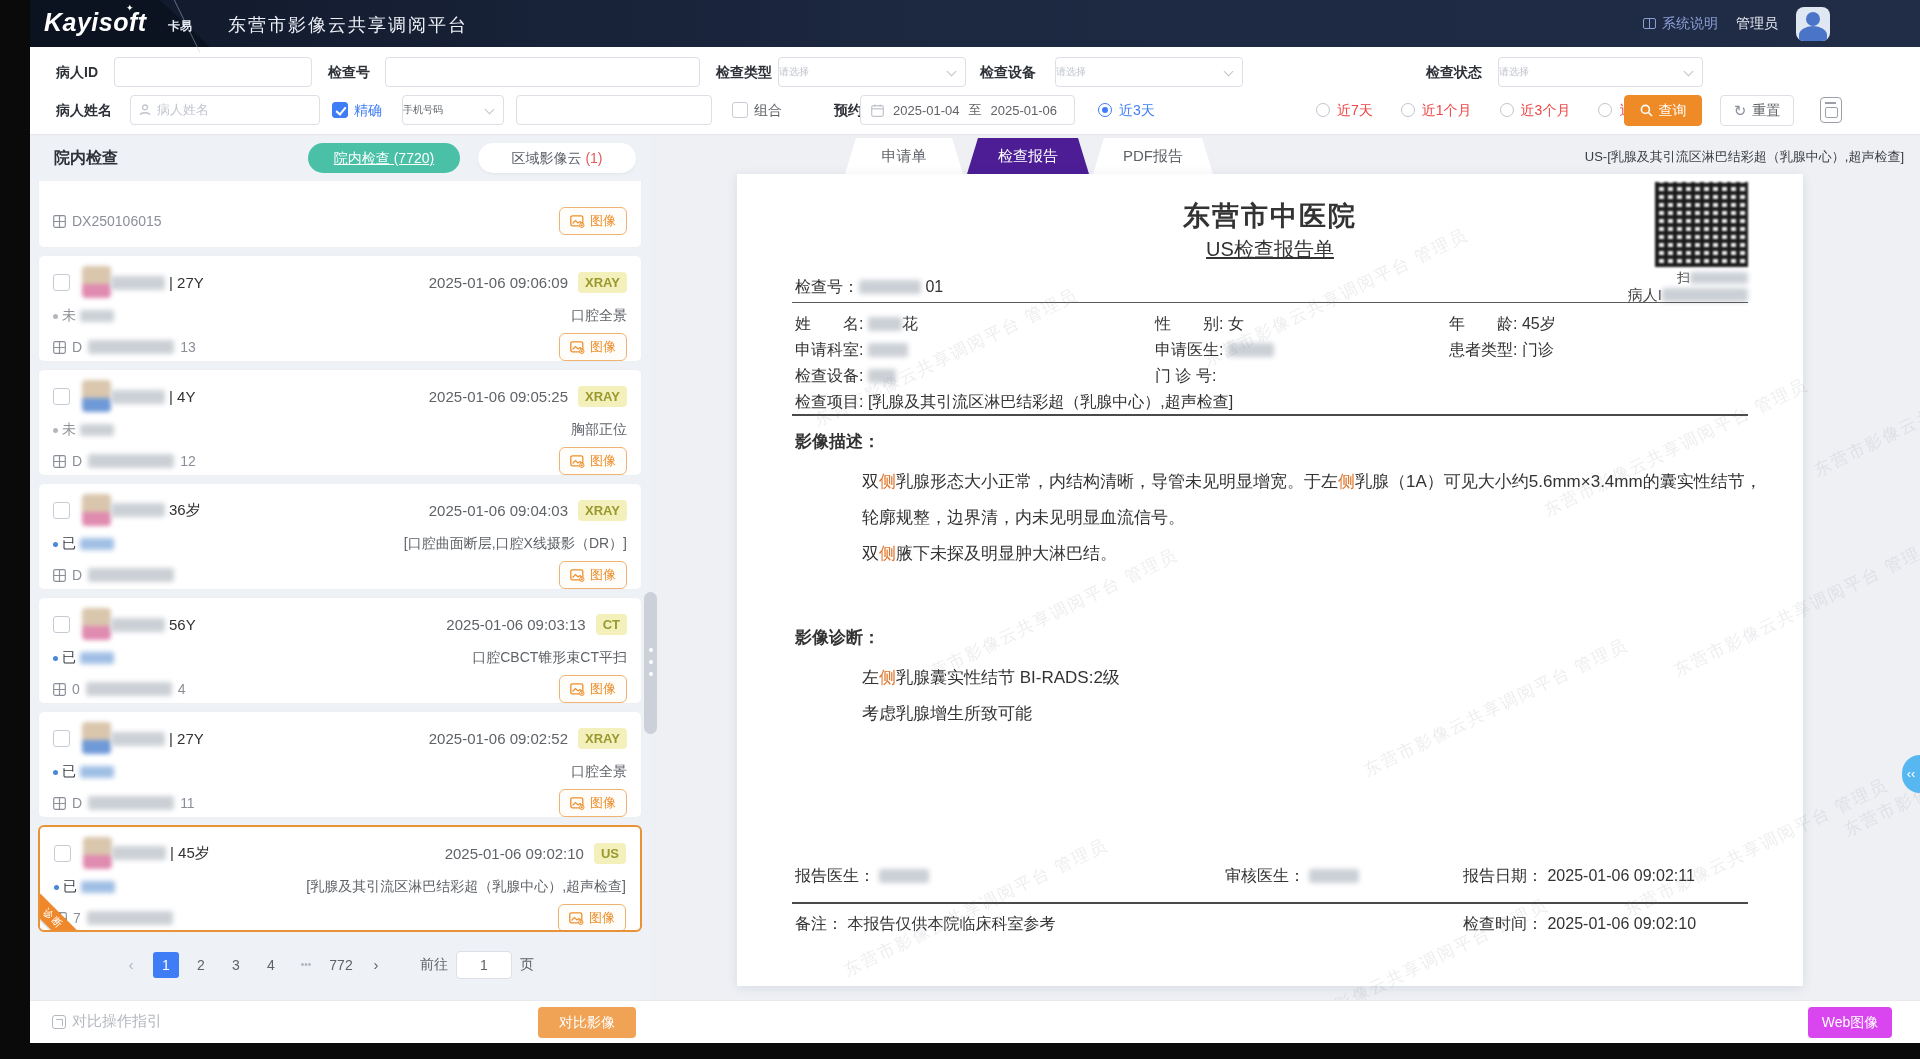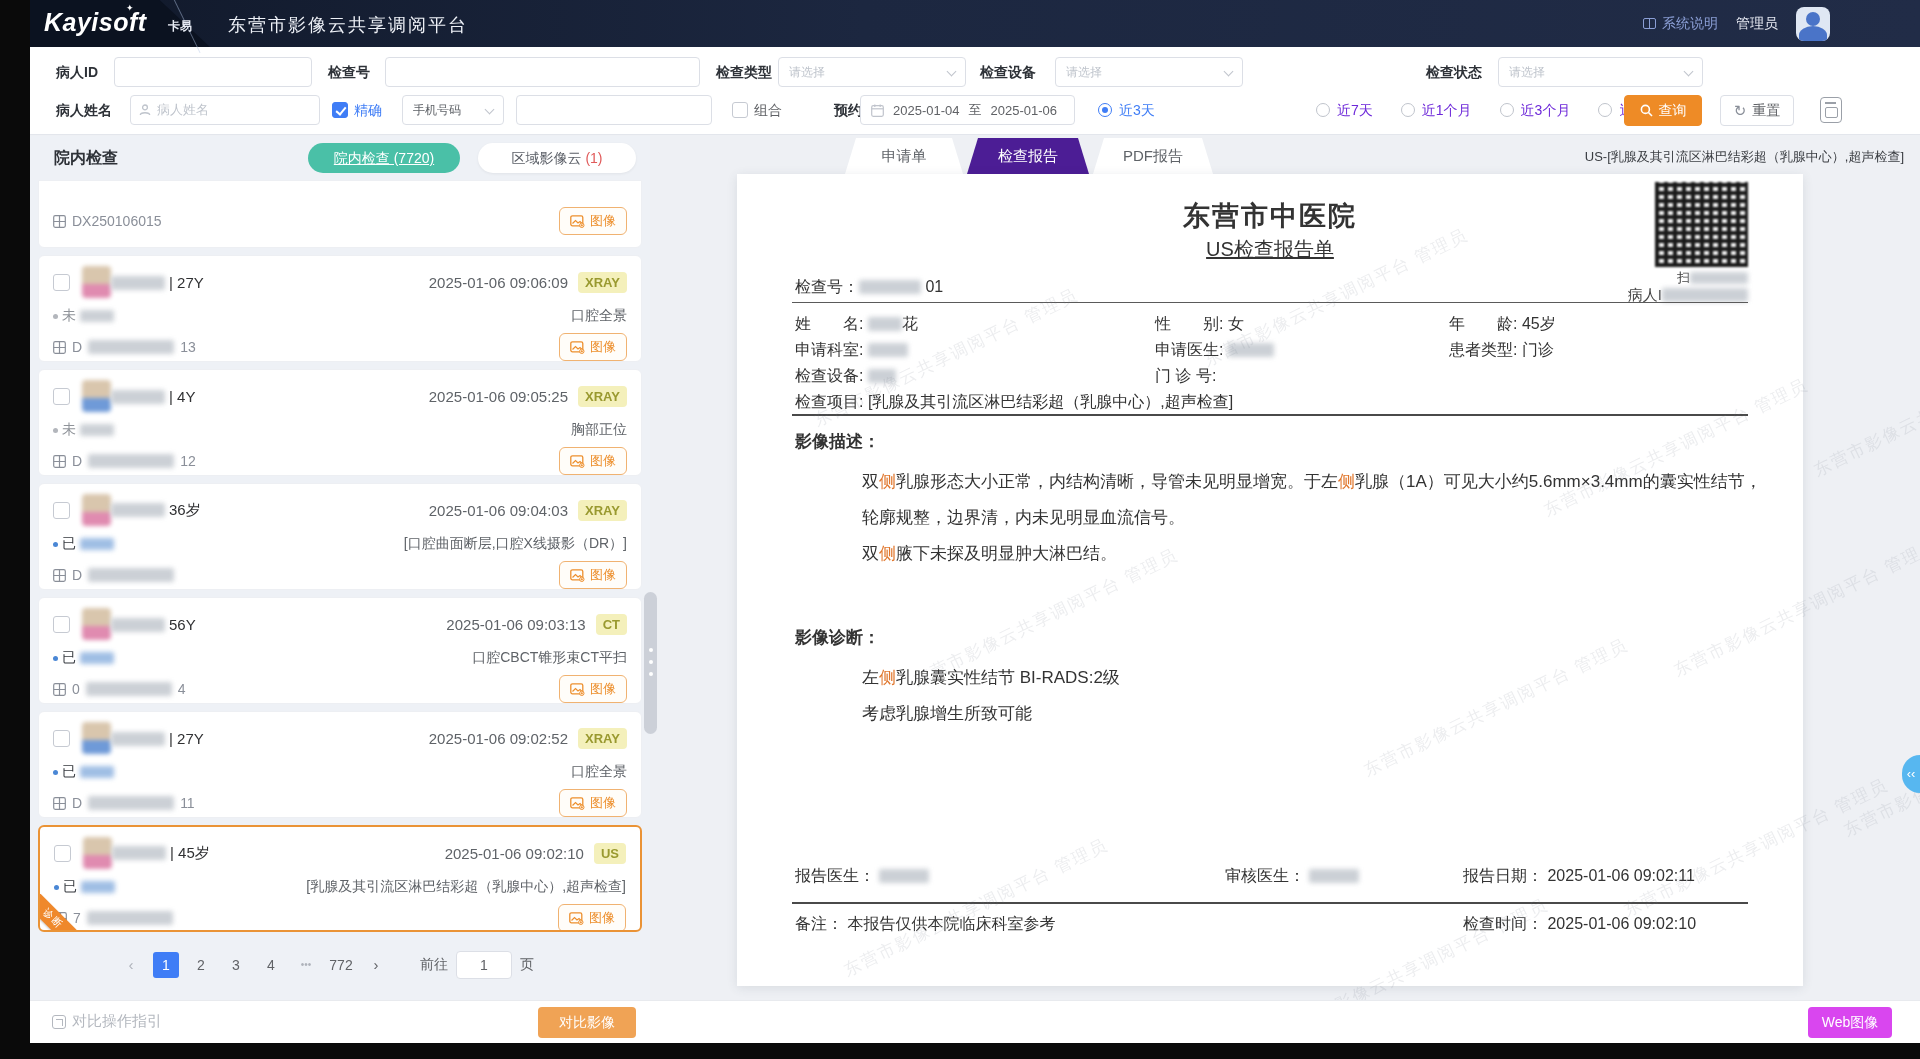--- a/index.html
+++ b/index.html
@@ -30,38 +30,38 @@
   .nav-user { color:#e6e9f2; font-size:14px; }
   .nav-avatar { width:34px; height:34px; border-radius:8px; background:#dfe7f3; position:relative; overflow:hidden; }
   .nav-avatar .head{ position:absolute; left:10px; top:5px; width:14px; height:14px; border-radius:50%; background:#4a74c8; }
   .nav-avatar .body{ position:absolute; left:3px; top:19px; width:28px; height:18px; border-radius:50% 50% 0 0; background:#4a74c8; }
 
   
   .filters { position:absolute; left:30px; top:47px; width:1890px; height:88px; background:#fff;
     border-bottom:1px solid #e3e6ec; z-index:10; }
   .f-lbl { position:absolute; font-size:14px; font-weight:bold; color:#2e3238; line-height:30px; }
   .f-inp, .f-sel { position:absolute; height:30px; border:1px solid #dcdfe6; border-radius:4px; background:#fff; }
-  .f-sel { color:#bfc4cc; font-size:12px; line-height:28px; padding:0 10px; }
+  .f-sel { color:#bfc4cc; font-size:10px; line-height:28px; padding:0 0; }
   .chev { position:absolute; right:10px; top:10px; width:7px; height:7px; border-right:1.5px solid #c0c4cc;
     border-bottom:1.5px solid #c0c4cc; transform:rotate(45deg); }
   .row1 { top:10px; } .row2 { top:48px; }
   .name-inp { display:flex; align-items:center; gap:6px; padding:0 8px; color:#bfc4cc; font-size:13px; }
   .cbx { position:absolute; width:16px; height:16px; border-radius:3px; border:1px solid #c6cad2; background:#fff; }
   .cbx.on { background:#3f7df6; border-color:#3f7df6; }
   .cbx.on::after{ content:""; position:absolute; left:4.5px; top:1.5px; width:4px; height:8px;
     border-right:2px solid #fff; border-bottom:2px solid #fff; transform:rotate(40deg); }
   .cbx-lbl { position:absolute; font-size:14px; color:#606266; line-height:18px; }
   .cbx-lbl.blue { color:#3f7df6; }
   .datebox { position:absolute; height:30px; border:1px solid #dcdfe6; border-radius:4px; background:#fff;
     display:flex; align-items:center; gap:9px; padding:0 10px; font-size:13px; color:#606266; }
   .radio { display:inline-block; width:14px; height:14px; border-radius:50%; border:1px solid #c0c4cc;
     vertical-align:-2px; margin-right:7px; position:relative; background:#fff; }
   .radio.on { border-color:#3f7df6; }
   .radio.on::after{ content:""; position:absolute; left:3px; top:3px; width:6px; height:6px; border-radius:50%; background:#3f7df6; }
-  .qr-item { position:absolute; font-size:14px; color:#6d28d9; line-height:30px; white-space:nowrap; }
+  .qr-item { position:absolute; font-size:14px; color:#ef4444; line-height:30px; white-space:nowrap; }
   .qr-item.sel { color:#3f7df6; }
   .btn { position:absolute; height:31px; border-radius:4px; font-size:14px; text-align:center;
     display:flex; align-items:center; justify-content:center; gap:6px; cursor:pointer; }
   .btn-search { background:#ee8b26; color:#fff; border:1px solid #ee8b26; }
   .btn-reset { background:#fff; color:#606266; border:1px solid #dcdfe6; }
   .layout-ico { position:absolute; width:22px; height:26px; border:1.4px solid #9ba0a8; border-radius:4px; }
   .layout-ico::before { content:""; position:absolute; left:4px; top:4px; width:11px; height:2px; background:#9ba0a8; }
   .layout-ico::after { content:""; position:absolute; left:4px; top:9px; width:11px; height:9px; border:1.4px solid #9ba0a8; border-radius:2px; }
 
   

